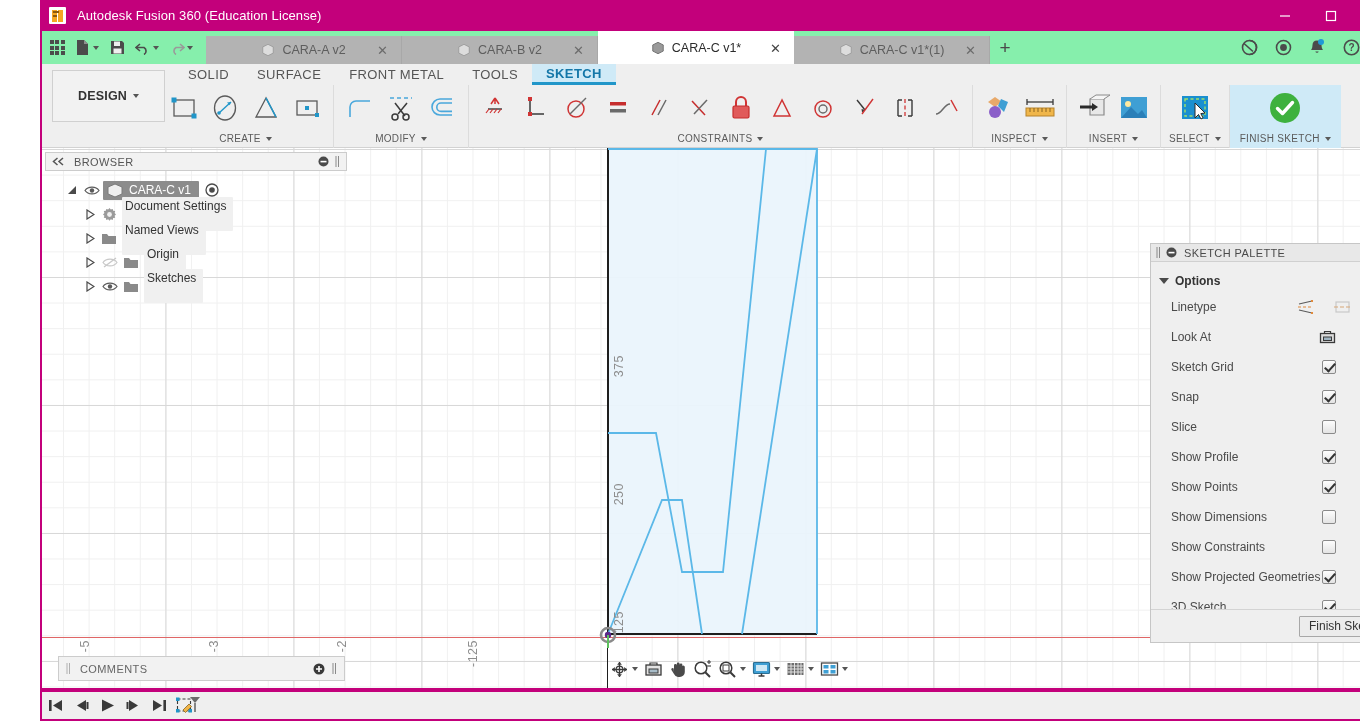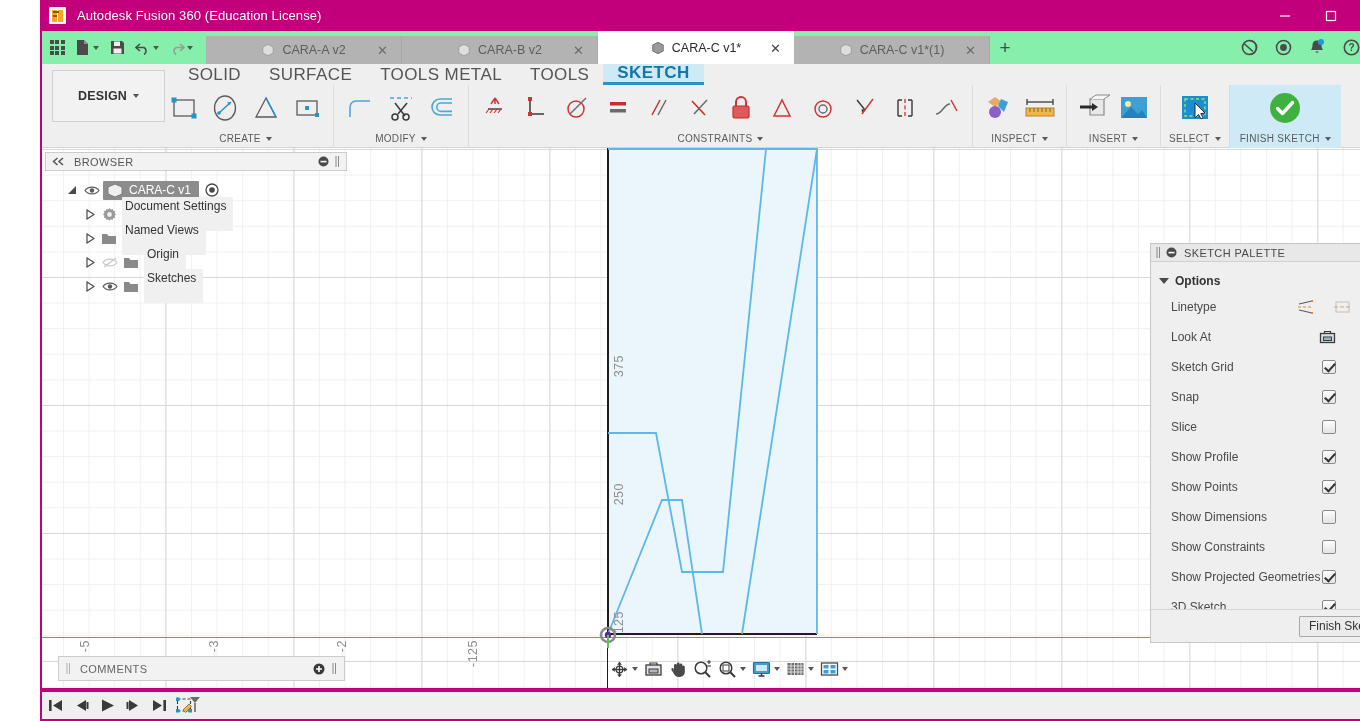--- a/index.html
+++ b/index.html
@@ -54,21 +54,21 @@
     color:#555; font-size:10.5px; display:flex; align-items:center; justify-content:center; margin-left:2px; }
   .notifdot { position:absolute; top:8px; right:10px; width:6px; height:6px; border-radius:50%; background:#1e9ad6; }
 
   
   .ribbon { position:absolute; left:2px; top:64px; width:1358px; height:84px; background:#efefef;
     border-bottom:1px solid #d2d2d2; }
   .wsbtn { position:absolute; left:10px; top:6px; width:113px; height:52px; background:#f2f2f2;
     border:1px solid #d0d0d0; border-radius:0; display:flex; align-items:center; justify-content:center; }
   .wsbtn span { font-size:12.5px; font-weight:bold; color:#333; letter-spacing:.2px; }
   .rtabs { position:absolute; left:132px; top:0; height:21px; display:flex; align-items:center; }
-  .rtab { height:21px; padding:0 14px; display:flex; align-items:center; font-size:17px;
+  .rtab { height:21px; padding:0 14px; display:flex; align-items:center; font-size:13px;
     color:#555; letter-spacing:.4px; }
   .rtab.active { background:#cfeaf7; color:#1477a8; border-bottom:3px solid #2196c9; font-weight:bold; }
 
   .rpanels { position:absolute; left:116px; top:21px; right:0; height:63px; display:flex; align-items:flex-start; }
   .rpanel { height:63px; display:flex; flex-direction:column; align-items:center;
     border-right:1px solid #dcdcdc; padding:0 6px; }
   .rpanel:last-child { border-right:none; }
   .rrow { display:flex; align-items:center; height:46px; gap:1px; }
   .rlabel { font-size:10px; color:#5a5a5a; letter-spacing:.3px; display:flex; align-items:center; gap:3px;
     height:15px; }
@@ -307,21 +307,21 @@
 
   <div class="ribbon">
     <div class="wsbtn">
       <span>DESIGN</span>
       <div class="caret" style="margin-left:6px"></div>
     </div>
 
     <div class="rtabs">
       <div class="rtab">SOLID</div>
       <div class="rtab">SURFACE</div>
-      <div class="rtab">TOOLS METAL</div>
+      <div class="rtab">FRONT METAL</div>
       <div class="rtab">TOOLS</div>
       <div class="rtab active">SKETCH</div>
     </div>
 
     <div class="rpanels">
 
       <div class="rpanel">
         <div class="rrow">
           <div class="ricon">
             <svg width="30" height="26" viewBox="0 0 30 26">

